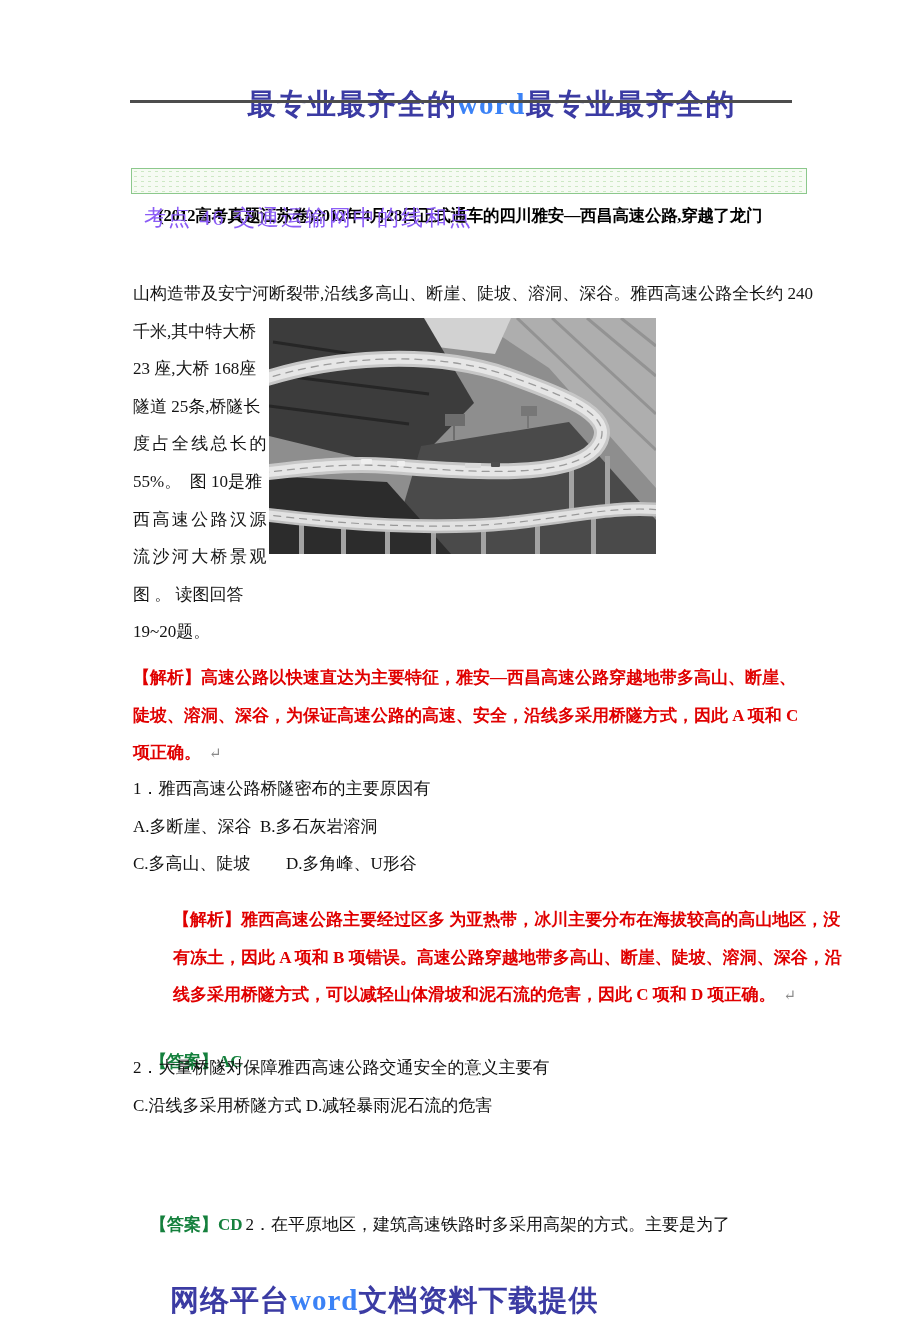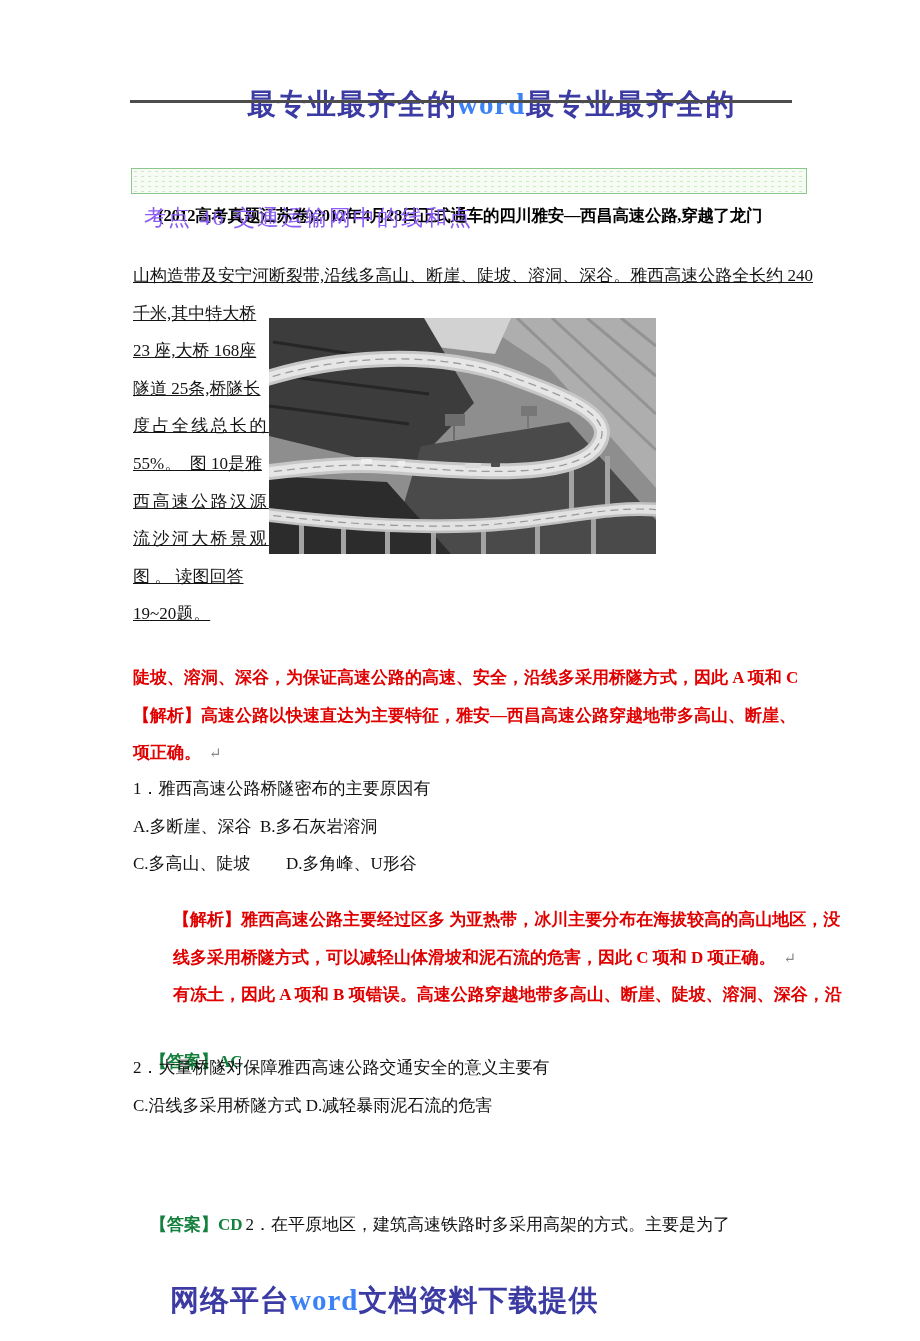--- a/index.html
+++ b/index.html
@@ -28,21 +28,21 @@
     font-weight:bold; font-size:16.5px; line-height:31px; letter-spacing:-0.3px;
     white-space:pre; color:#000; padding-left:11px; box-sizing:border-box;
   }
 
   .heading {
     position:absolute; left:144px; top:203px; font-size:22px; color:#8b5cf6;
     letter-spacing:2px; white-space:pre;
   }
 
   
-  .intro { position:absolute; left:133px; top:257px; width:664px; font-size:17px; color:#141414;text-decoration:underline; }
+  .intro { position:absolute; left:133px; top:275px; width:664px; font-size:17px; color:#141414; }
   .intro div { height:37.6px; line-height:37.6px; white-space:pre; }
   .intro .js { letter-spacing:2.4px; }
 
   .photo { position:absolute; left:269px; top:318px; width:387px; height:236px; margin:0; }
   .photo svg { display:block; width:100%; height:100%; }
 
   
   .analysis { position:absolute; left:133px; width:672px; font-weight:bold; color:#e00000; font-size:17px; }
   .analysis div { height:37.6px; line-height:37.6px; white-space:pre; }
   .a1 { top:659px; }
@@ -157,35 +157,35 @@
       <g fill="#efefef">
         <rect x="92" y="141" width="11" height="5" rx="1"></rect>
         <rect x="128" y="143" width="8" height="5" rx="1"></rect>
         <rect x="196" y="145" width="16" height="5" rx="1" fill="#d9d9d9"></rect>
         <rect x="222" y="144" width="9" height="5" rx="1" fill="#4e4e4e"></rect>
       </g>
     </svg>
   </figure>
 
   <div class="analysis a1">
+    <div>【解析】高速公路以快速直达为主要特征，雅安—西昌高速公路穿越地带多高山、断崖、</div>
     <div>陡坡、溶洞、深谷，为保证高速公路的高速、安全，沿线多采用桥隧方式，因此 A 项和 C</div>
-    <div>【解析】高速公路以快速直达为主要特征，雅安—西昌高速公路穿越地带多高山、断崖、</div>
     <div><span>项正确。</span><span class="ret">↵</span></div>
   </div>
 
   <div class="question q1">
     <div>1．雅西高速公路桥隧密布的主要原因有</div>
     <div>A.多断崖、深谷  B.多石灰岩溶洞</div>
     <div><span class="optc">C.多高山、陡坡</span><span>D.多角峰、U形谷</span></div>
   </div>
 
   <div class="analysis a2">
     <div>【解析】雅西高速公路主要经过区多 为亚热带，冰川主要分布在海拔较高的高山地区，没</div>
+    <div>有冻土，因此 A 项和 B 项错误。高速公路穿越地带多高山、断崖、陡坡、溶洞、深谷，沿</div>
     <div><span>线多采用桥隧方式，可以减轻山体滑坡和泥石流的危害，因此 C 项和 D 项正确。</span><span class="ret">↵</span></div>
-    <div>有冻土，因此 A 项和 B 项错误。高速公路穿越地带多高山、断崖、陡坡、溶洞、深谷，沿</div>
   </div>
 
   <div class="answer ans1">
     <span class="lbl">【答案】</span><span class="val">AC</span>
   </div>
 
   <div class="question q2">
     <div>2．大量桥隧对保障雅西高速公路交通安全的意义主要有</div>
     <div>C.沿线多采用桥隧方式 D.减轻暴雨泥石流的危害</div>
   </div>

